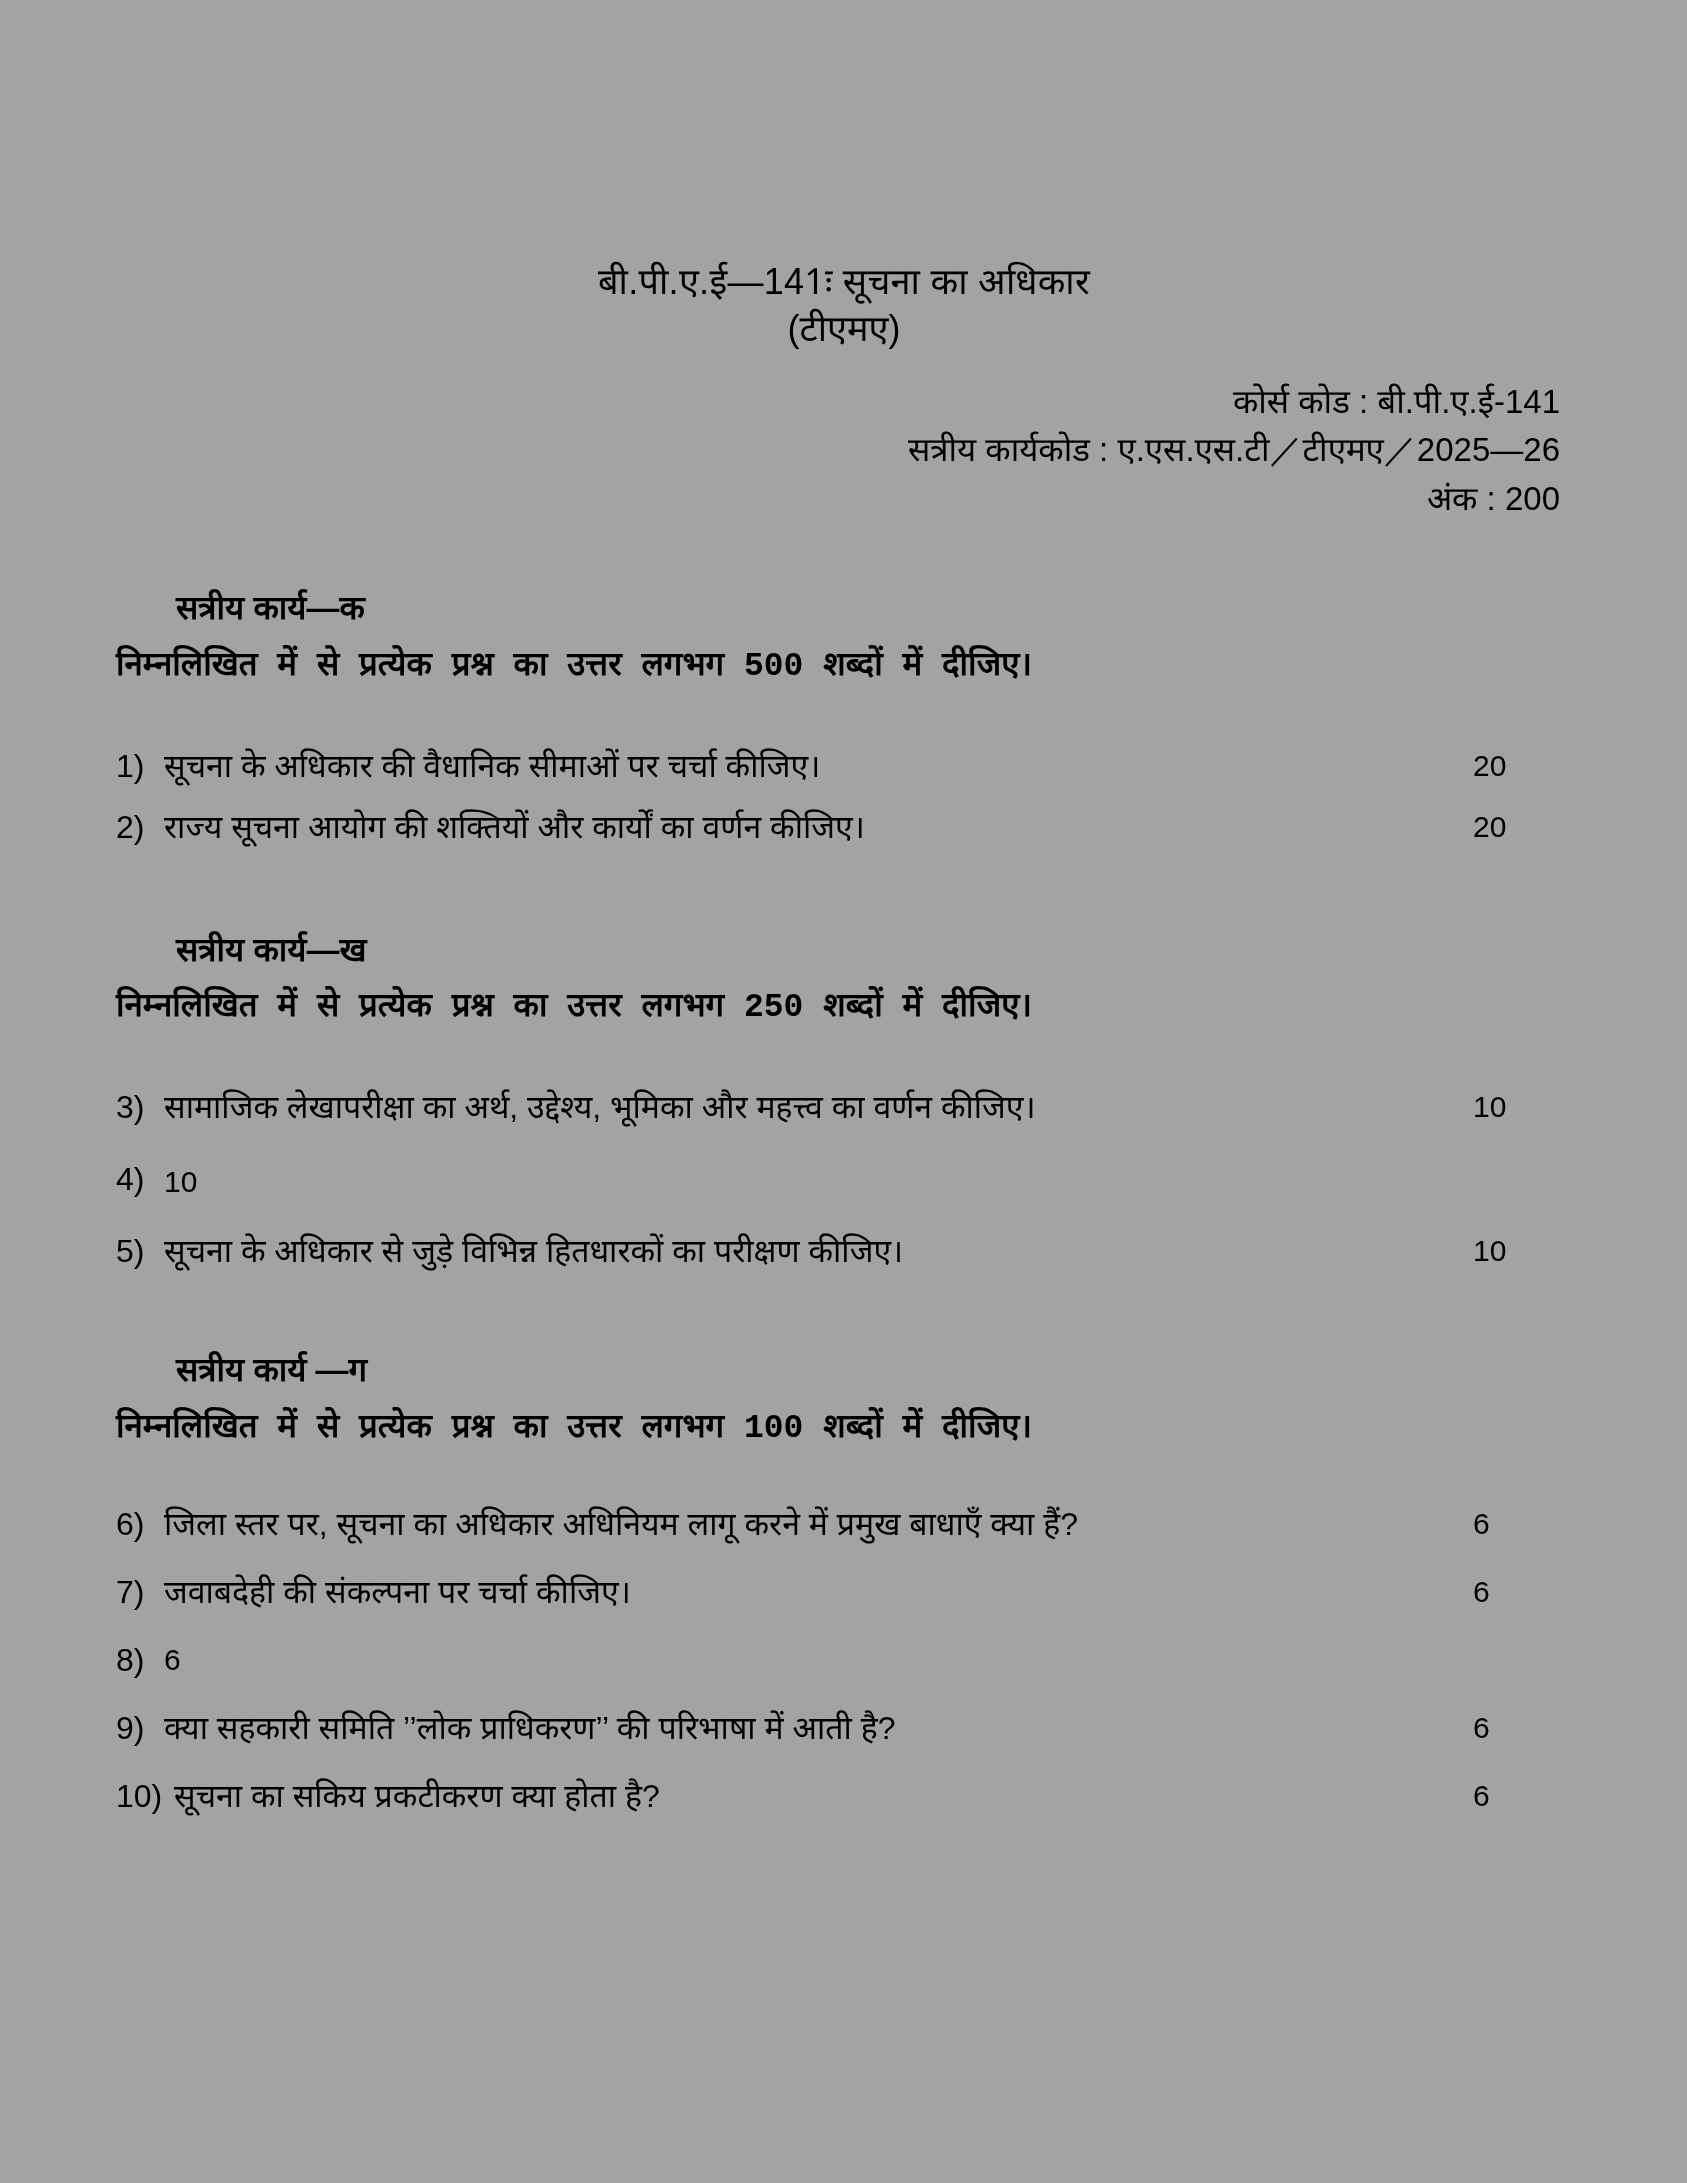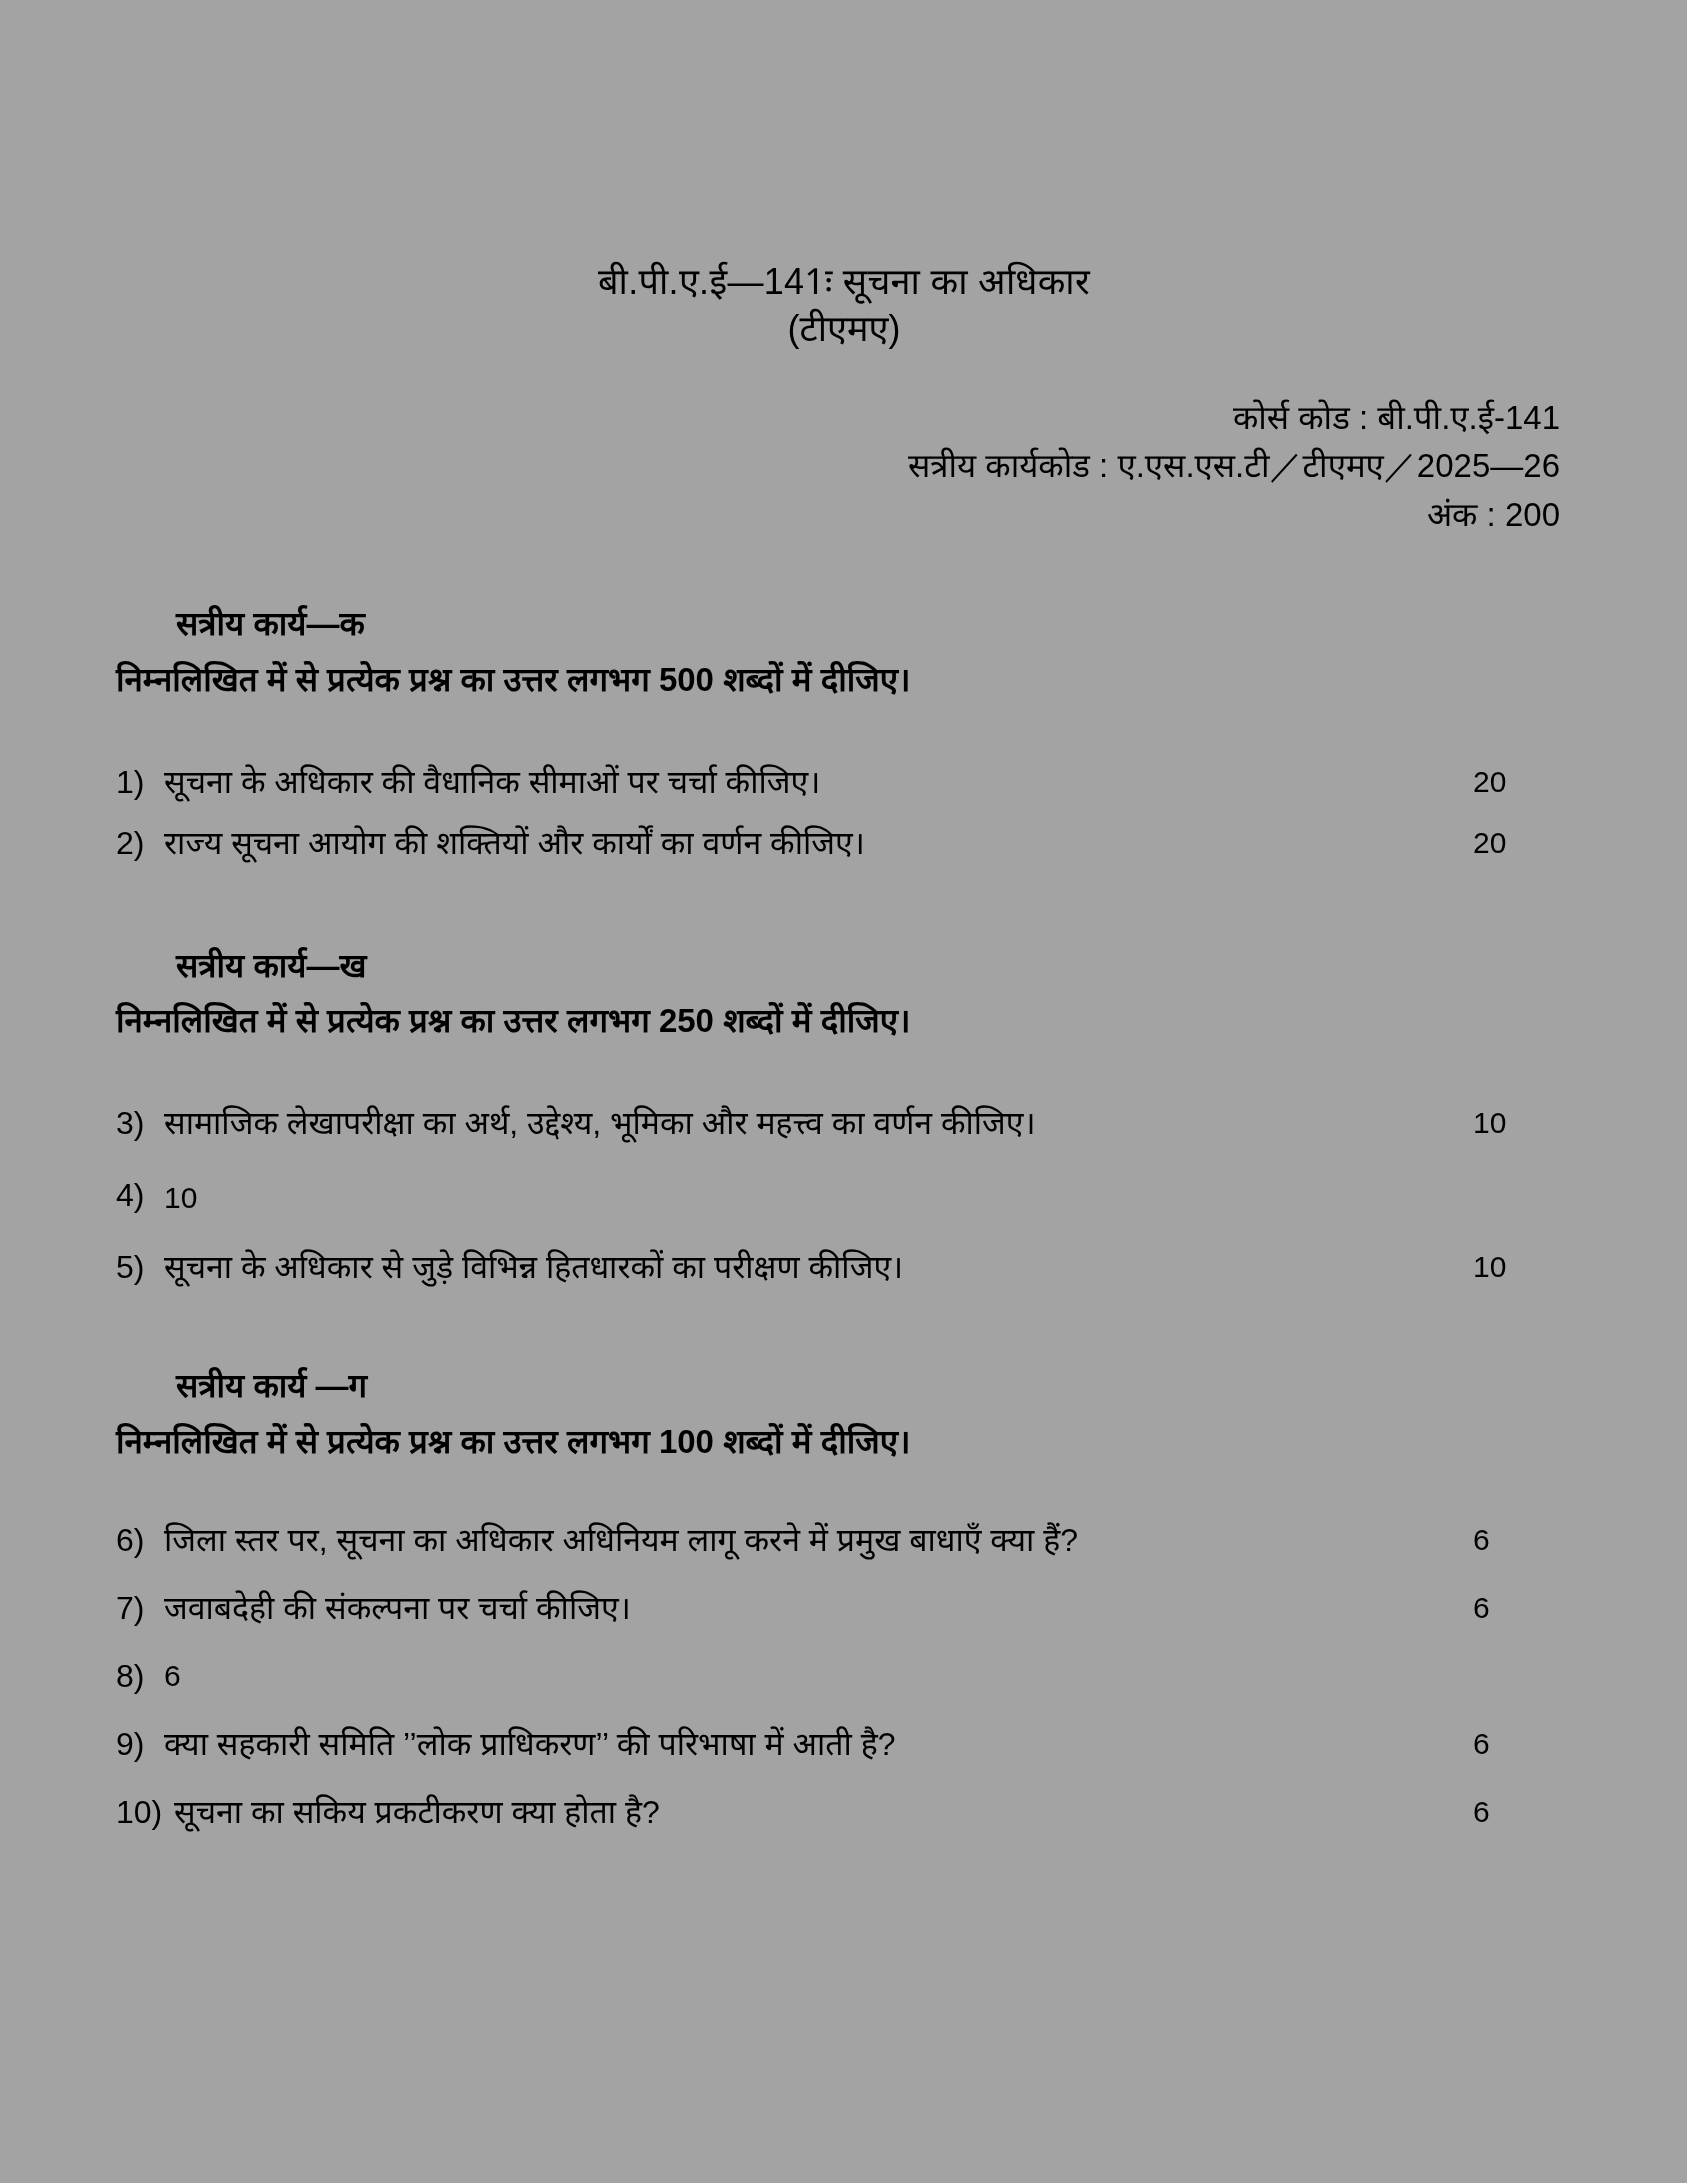--- a/index.html
+++ b/index.html
@@ -41,21 +41,21 @@
   }
   .doc-title-line2 {
     text-align: center;
     font-size: 36px;
     line-height: 1.30;
     margin: 0;
   }
 
   
   .meta-block {
-    margin-top: 41px;
+    margin-top: 25px;
     text-align: right;
     padding-right: 12px;
   }
   .meta-line {
     font-size: 33px;
     line-height: 1.47;
     white-space: nowrap;
   }
 
   
@@ -66,20 +66,21 @@
     margin: 0;
     padding-left: 60px;
   }
   .section-instruction {
     font-size: 33px;
     font-weight: 700;
     margin: 0;
     padding-top: 10.6px;
     padding-left: 0px;
     white-space: nowrap;
+    font-family: Liberation Mono, monospace;
   }
 
   
   .q-list {
     margin: 0;
     padding: 0;
   }
   .q-row {
     display: flex;
     align-items: flex-start;

